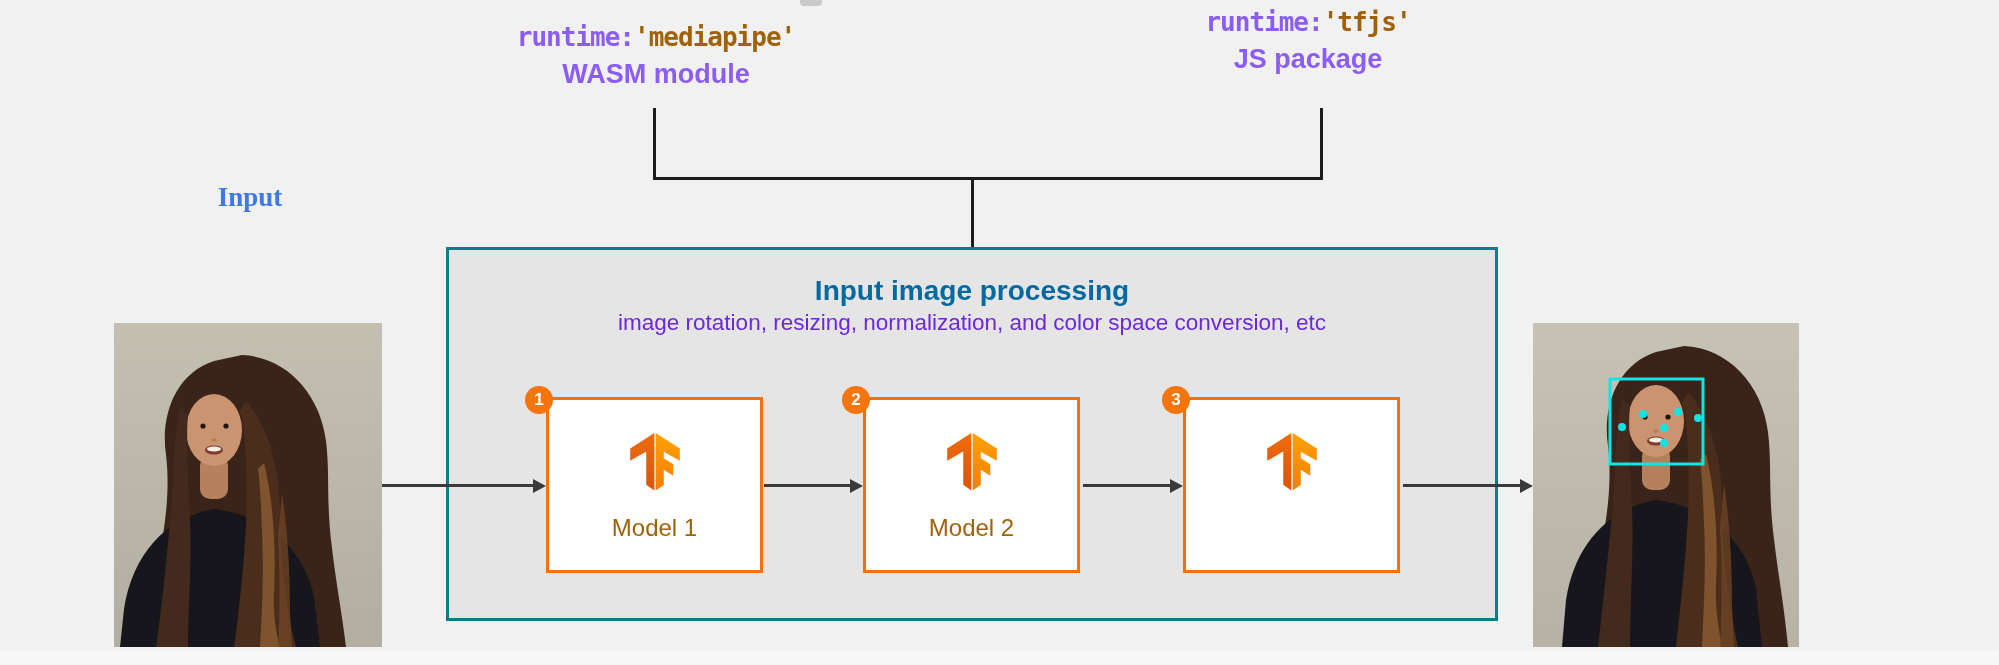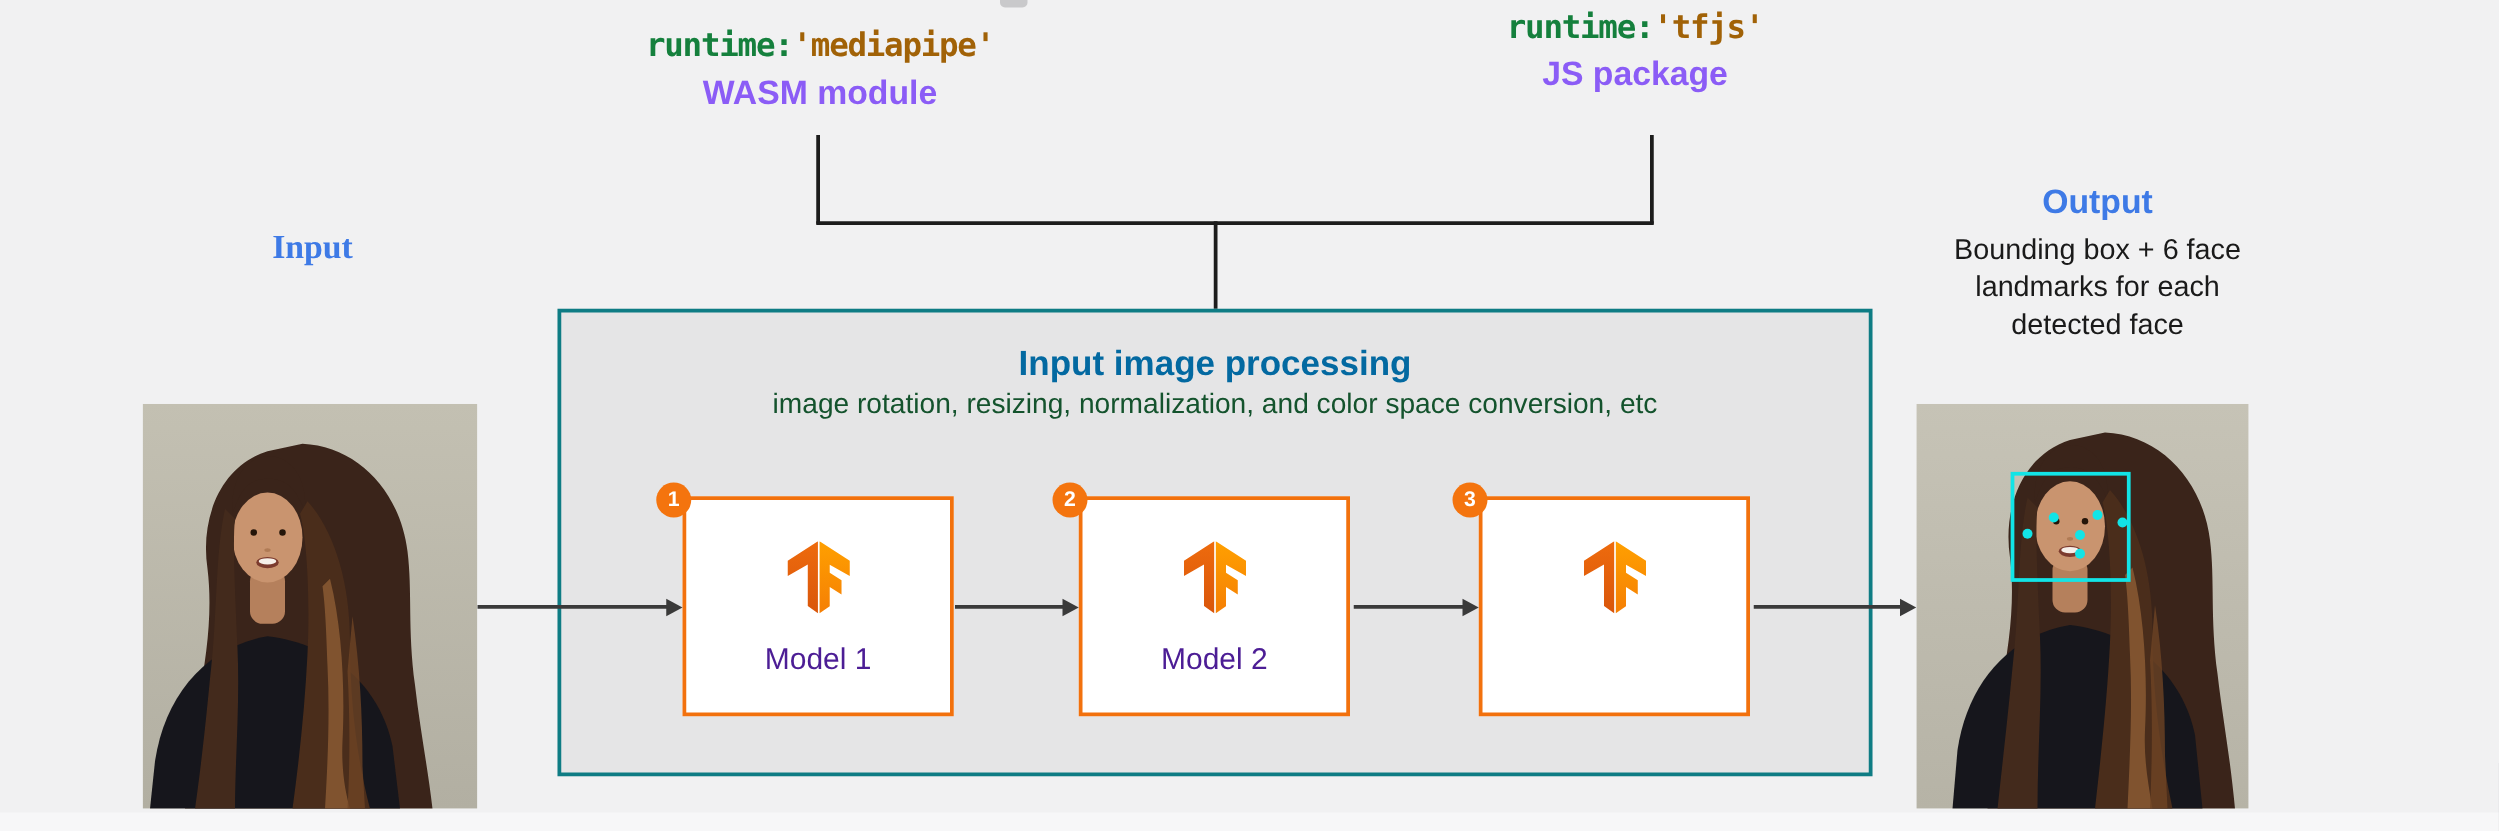--- a/index.html
+++ b/index.html
@@ -5,51 +5,51 @@
   html,body{margin:0;padding:0;background:#dfe0e2;}
   #canvas{
     position:relative;width:1999px;height:665px;overflow:hidden;
     background:#F1F1F2;
     font-family:"Liberation Sans", sans-serif;
     -webkit-font-smoothing:antialiased;
   }
   
   .runtime-col{position:absolute;text-align:center;}
   .code-line{font-family:"DejaVu Sans Mono", monospace;font-size:26px;font-weight:bold;letter-spacing:-1px;white-space:nowrap;}
-  .code-prefix{color:#15803d;}
+  .code-prefix{color:#8b5cf6;}
   .code-value{color:#a16207;}
   .runtime-caption{font-size:27px;font-weight:bold;color:#8b5cf6;margin-top:7px;}
   #runtime-left{left:456px;top:22px;width:400px;}
   #runtime-right{left:1108px;top:7px;width:400px;}
   
   .cline{position:absolute;background:#1C1C1C;}
   #conn-v1{left:653px;top:108px;width:3px;height:71px;}
   #conn-v2{left:1320px;top:108px;width:3px;height:71px;}
   #conn-h{left:653px;top:177px;width:670px;height:3px;}
   #conn-drop{left:971px;top:177px;width:3px;height:72px;}
   
   #panel{
     position:absolute;left:446px;top:247px;width:1052px;height:374px;
     box-sizing:border-box;border:3px solid #0E7C84;background:#E5E5E6;
     text-align:center;
   }
   #panel-title{margin-top:26px;font-size:28px;font-weight:bold;color:#0369a1;line-height:30px;}
-  #panel-subtitle{margin-top:4px;font-size:22.5px;color:#14532d;}
+  #panel-subtitle{margin-top:4px;font-size:22.5px;color:#6d28d9;}
   
   .model-box{
     position:absolute;top:397px;width:217px;height:176px;box-sizing:border-box;
     background:#FFFFFF;border:3px solid #F2710D;text-align:center;
   }
   #model-1{left:546px;} #model-2{left:863px;} #model-3{left:1183px;}
   .model-badge{
     position:absolute;left:-24px;top:-14px;width:28px;height:28px;border-radius:50%;
     background:#F4740E;color:#FFFFFF;font-size:17px;font-weight:bold;line-height:28px;text-align:center;
   }
   .tf-logo{display:block;margin:33px auto 0 auto;}
-  .model-label{margin-top:23px;font-size:24px;color:#4c1d95;}
+  .model-label{margin-top:23px;font-size:24px;color:#a16207;}
   
   .arrow{position:absolute;height:3px;background:#3A3A3A;}
   .arrow::after{
     content:"";position:absolute;right:-12px;top:-5.5px;width:0;height:0;
     border-left:13px solid #3A3A3A;border-top:7px solid transparent;border-bottom:7px solid transparent;
   }
   #arrow-1{left:382px;top:484px;width:152px;}
   #arrow-2{left:764px;top:484px;width:87px;}
   #arrow-3{left:1083px;top:484px;width:88px;}
   #arrow-4{left:1403px;top:484px;width:118px;}
@@ -131,26 +131,20 @@
     </svg>
   </div>
 
   <div class="arrow" id="arrow-1"></div>
   <div class="arrow" id="arrow-2"></div>
   <div class="arrow" id="arrow-3"></div>
   <div class="arrow" id="arrow-4"></div>
 
   <div class="io-block" id="input-block">
     <div class="io-title">Input</div>
-  </div>
-  <div class="io-block" id="output-block">
-    <div class="io-title">Output</div>
-    <div class="io-line">Bounding box + 6 face</div>
-    <div class="io-line">landmarks for each</div>
-    <div class="io-line">detected face</div>
   </div>
 
   <div class="photo" id="photo-input">
     <svg width="268" height="324" viewBox="0 0 268 324">
       <defs>
         <linearGradient id="bgA" x1="0" y1="0" x2="0" y2="1">
             <stop offset="0" stop-color="#C3C0B2"></stop>
             <stop offset="1" stop-color="#B2AFA2"></stop>
           </linearGradient>
       </defs>

